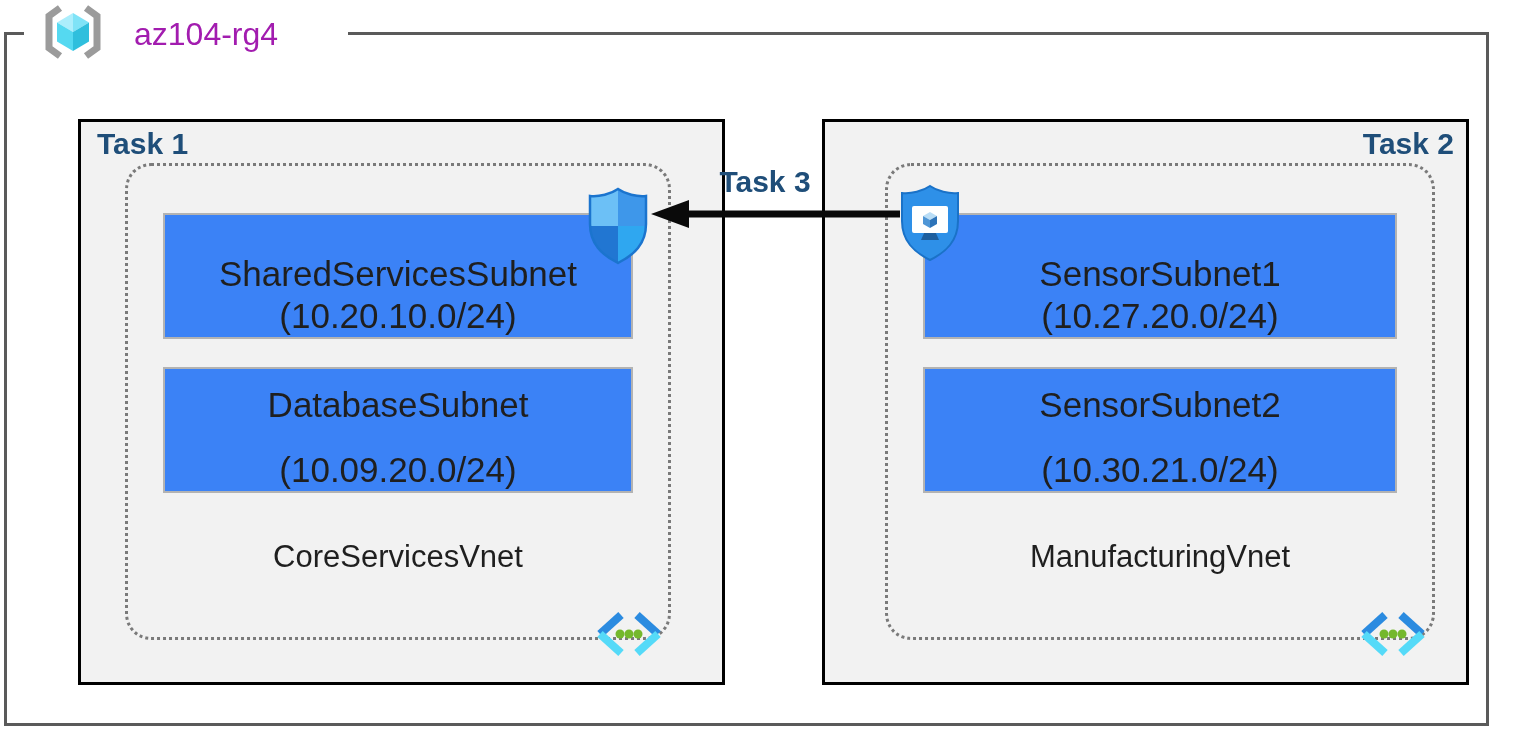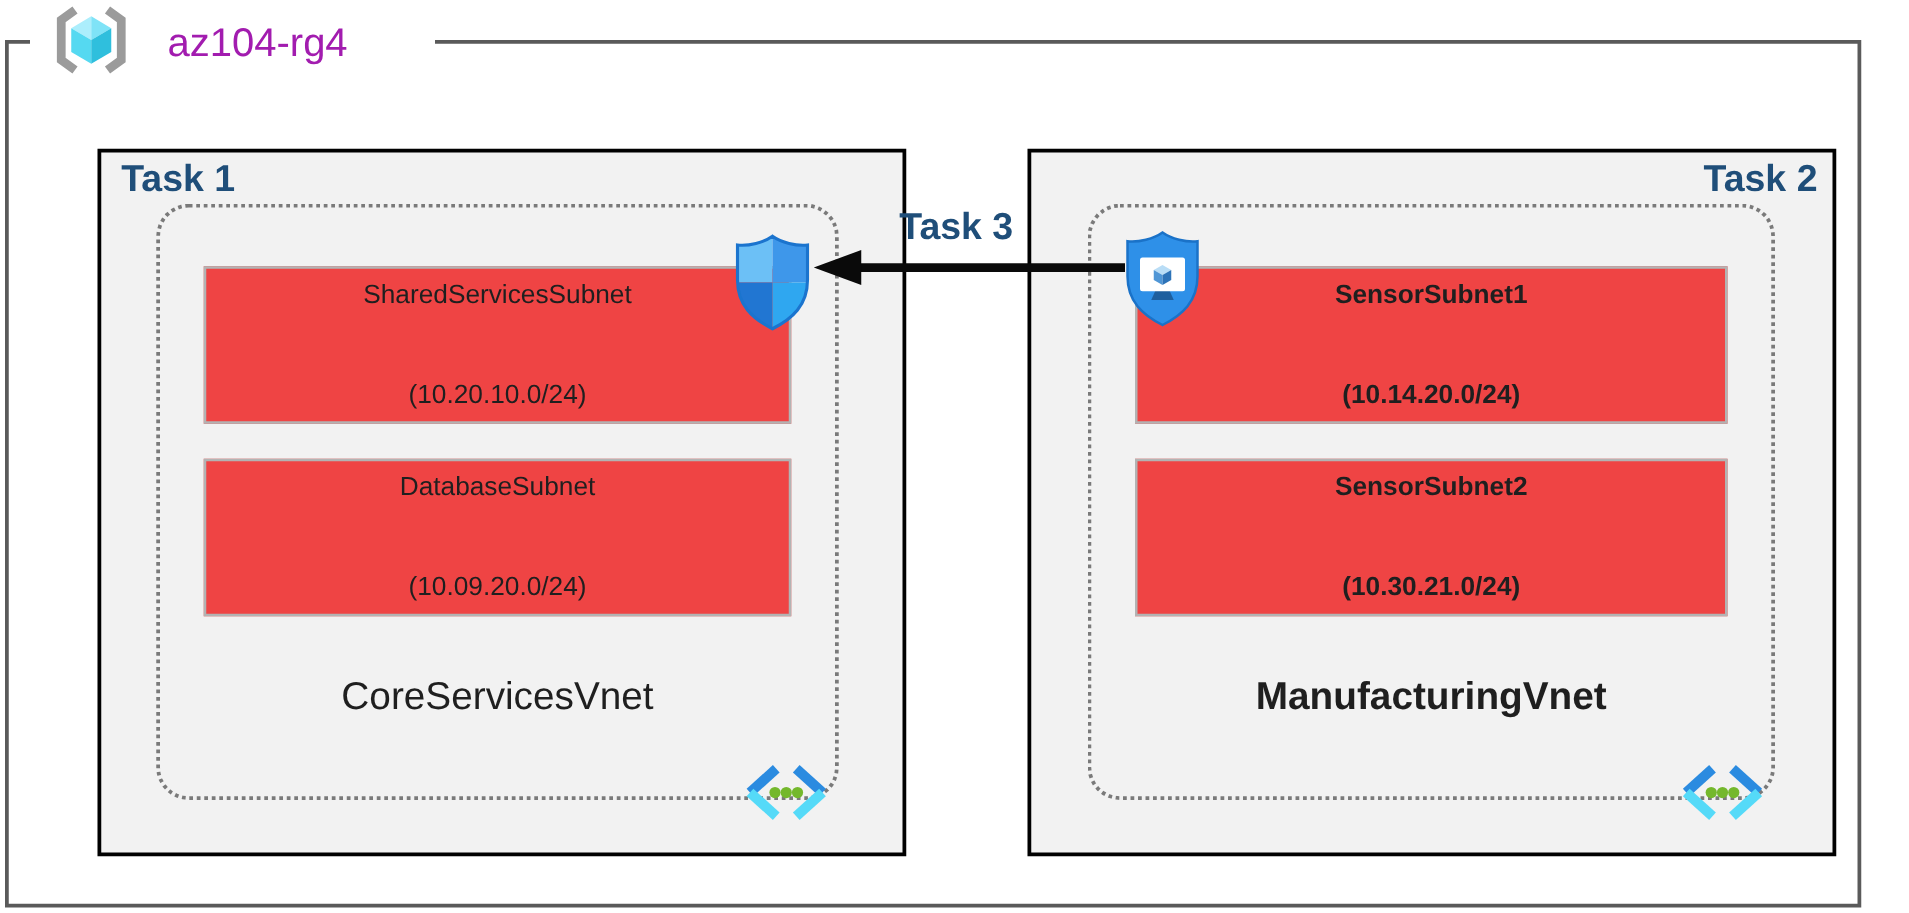--- a/index.html
+++ b/index.html
@@ -19,26 +19,26 @@
   .task-box{top:119px;width:647px;height:566px;background:#f2f2f2;border:3px solid #000;box-sizing:border-box;position:absolute;padding-left:36px;}
   #task1-box{left:78px;}
   #task2-box{left:822px;}
   .task-label{position:absolute;top:5px;font-size:30px;font-weight:bold;color:#1f4e79;}
   #task1-label{left:16px;}
   #task2-label{right:12px;}
 
   
   .vnet{position:absolute;top:41px;border:3px dotted #7a7a7a;border-radius:26px;box-sizing:border-box;height:477px;}
   #vnet1{left:44px;width:546px;}
-  #vnet2{left:45px;width:550px;font-weight:bold;}
+  #vnet2{left:60px;width:550px;}
 
   .subnet{
-    position:absolute;left:35px;right:35px;height:126px;background:#ef4444;border:2px solid #b3b3b3;
-    box-sizing:border-box;display:flex;flex-direction:column;justify-content:space-between;
-    text-align:center;font-size:21px;line-height:42px;color:#1f1f1f;
+    position:absolute;left:35px;right:35px;height:126px;background:#3b82f6;border:2px solid #b3b3b3;
+    box-sizing:border-box;display:flex;flex-direction:column;justify-content:flex-end;
+    text-align:center;font-size:35px;line-height:42px;color:#1f1f1f;
   }
   .subnet.s1{top:47px;}
   .subnet.s2{top:201px;gap:23px;}
 
   .vnet-label{position:absolute;left:0;right:0;top:370px;text-align:center;font-size:31px;line-height:42px;color:#1f1f1f;}
 
   .vnet-icon{position:absolute;right:2px;bottom:-22px;width:74px;height:50px;}
 
   
   #task3-label{left:708px;top:165px;width:114px;text-align:center;font-size:30px;font-weight:bold;color:#1f4e79;z-index:6;}
@@ -90,21 +90,21 @@
       </svg>
     </div>
   </div>
 </div>
 
 <div class="task-box" id="task2-box">
   <div class="task-label" id="task2-label">Task 2</div>
   <div class="vnet" id="vnet2">
     <div class="subnet s1">
       <span>SensorSubnet1</span>
-      <span>(10.14.20.0/24)</span>
+      <span>(10.27.20.0/24)</span>
     </div>
     <div class="subnet s2">
       <span>SensorSubnet2</span>
       <span>(10.30.21.0/24)</span>
     </div>
     <div class="vnet-label">
       <div>ManufacturingVnet</div>
     </div>
     <div class="vnet-icon">
       <svg width="74" height="50" viewBox="0 0 74 50">

